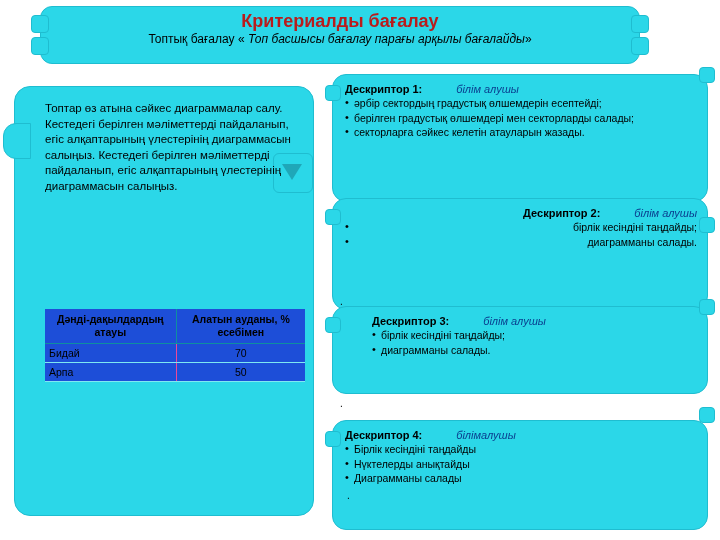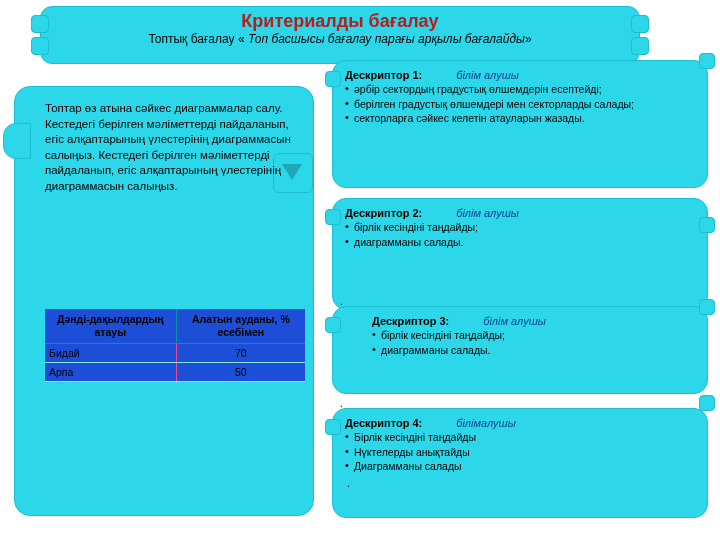--- a/index.html
+++ b/index.html
@@ -185,24 +185,24 @@
     left: 0;
     top: -1px;
     font-size: 11px;
   }
   .desc .dot {
     font-size: 10px;
     margin-top: 4px;
     padding-left: 2px;
   }
 
-  #desc1 { top: 60px; height: 128px; }
-  #desc2 { top: 198px; height: 112px; }
+  #desc1 { top: 74px; height: 128px; }
+  #desc2 { top: 198px; height: 112px; text-align: right; }
   #desc3 { top: 306px; height: 88px; padding-left: 39px; }
-  #desc4 { top: 408px; height: 110px; }
+  #desc4 { top: 420px; height: 110px; }
 
   
   .side-tab {
     position: absolute;
     width: 14px;
     height: 14px;
     background: #2bd7e8;
     border: 1px solid #1fbdd0;
     border-radius: 4px;
   }

